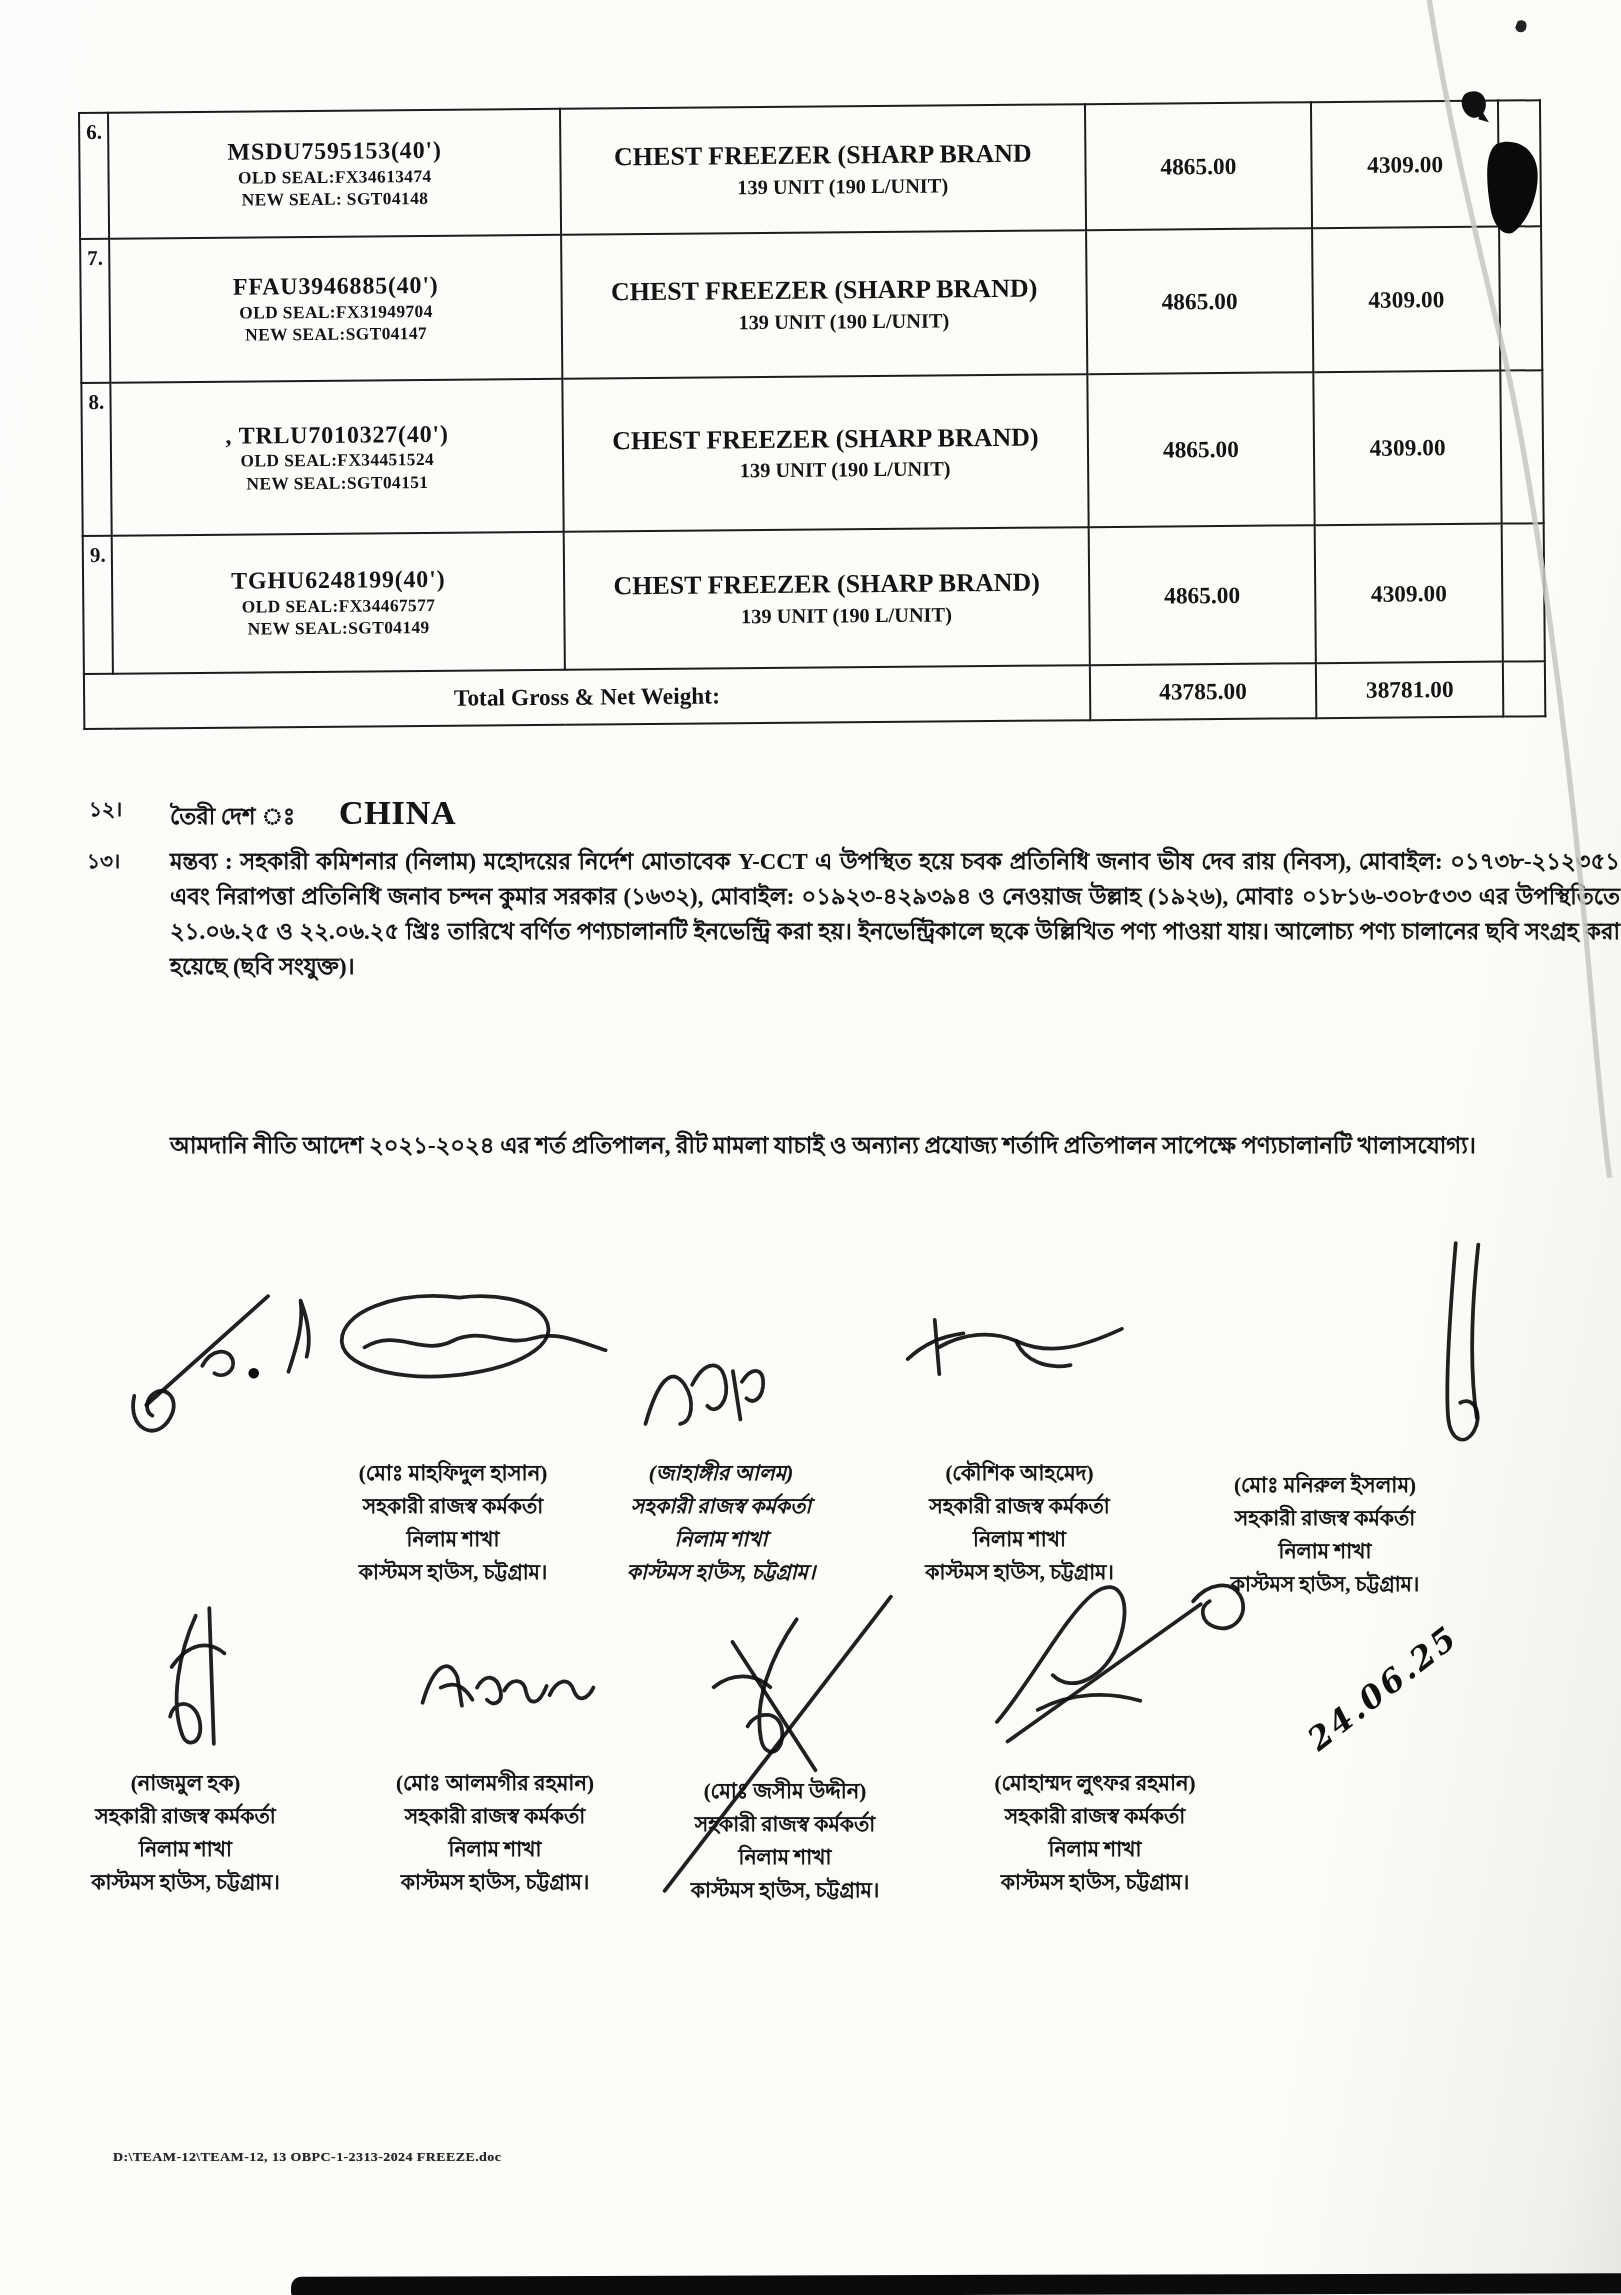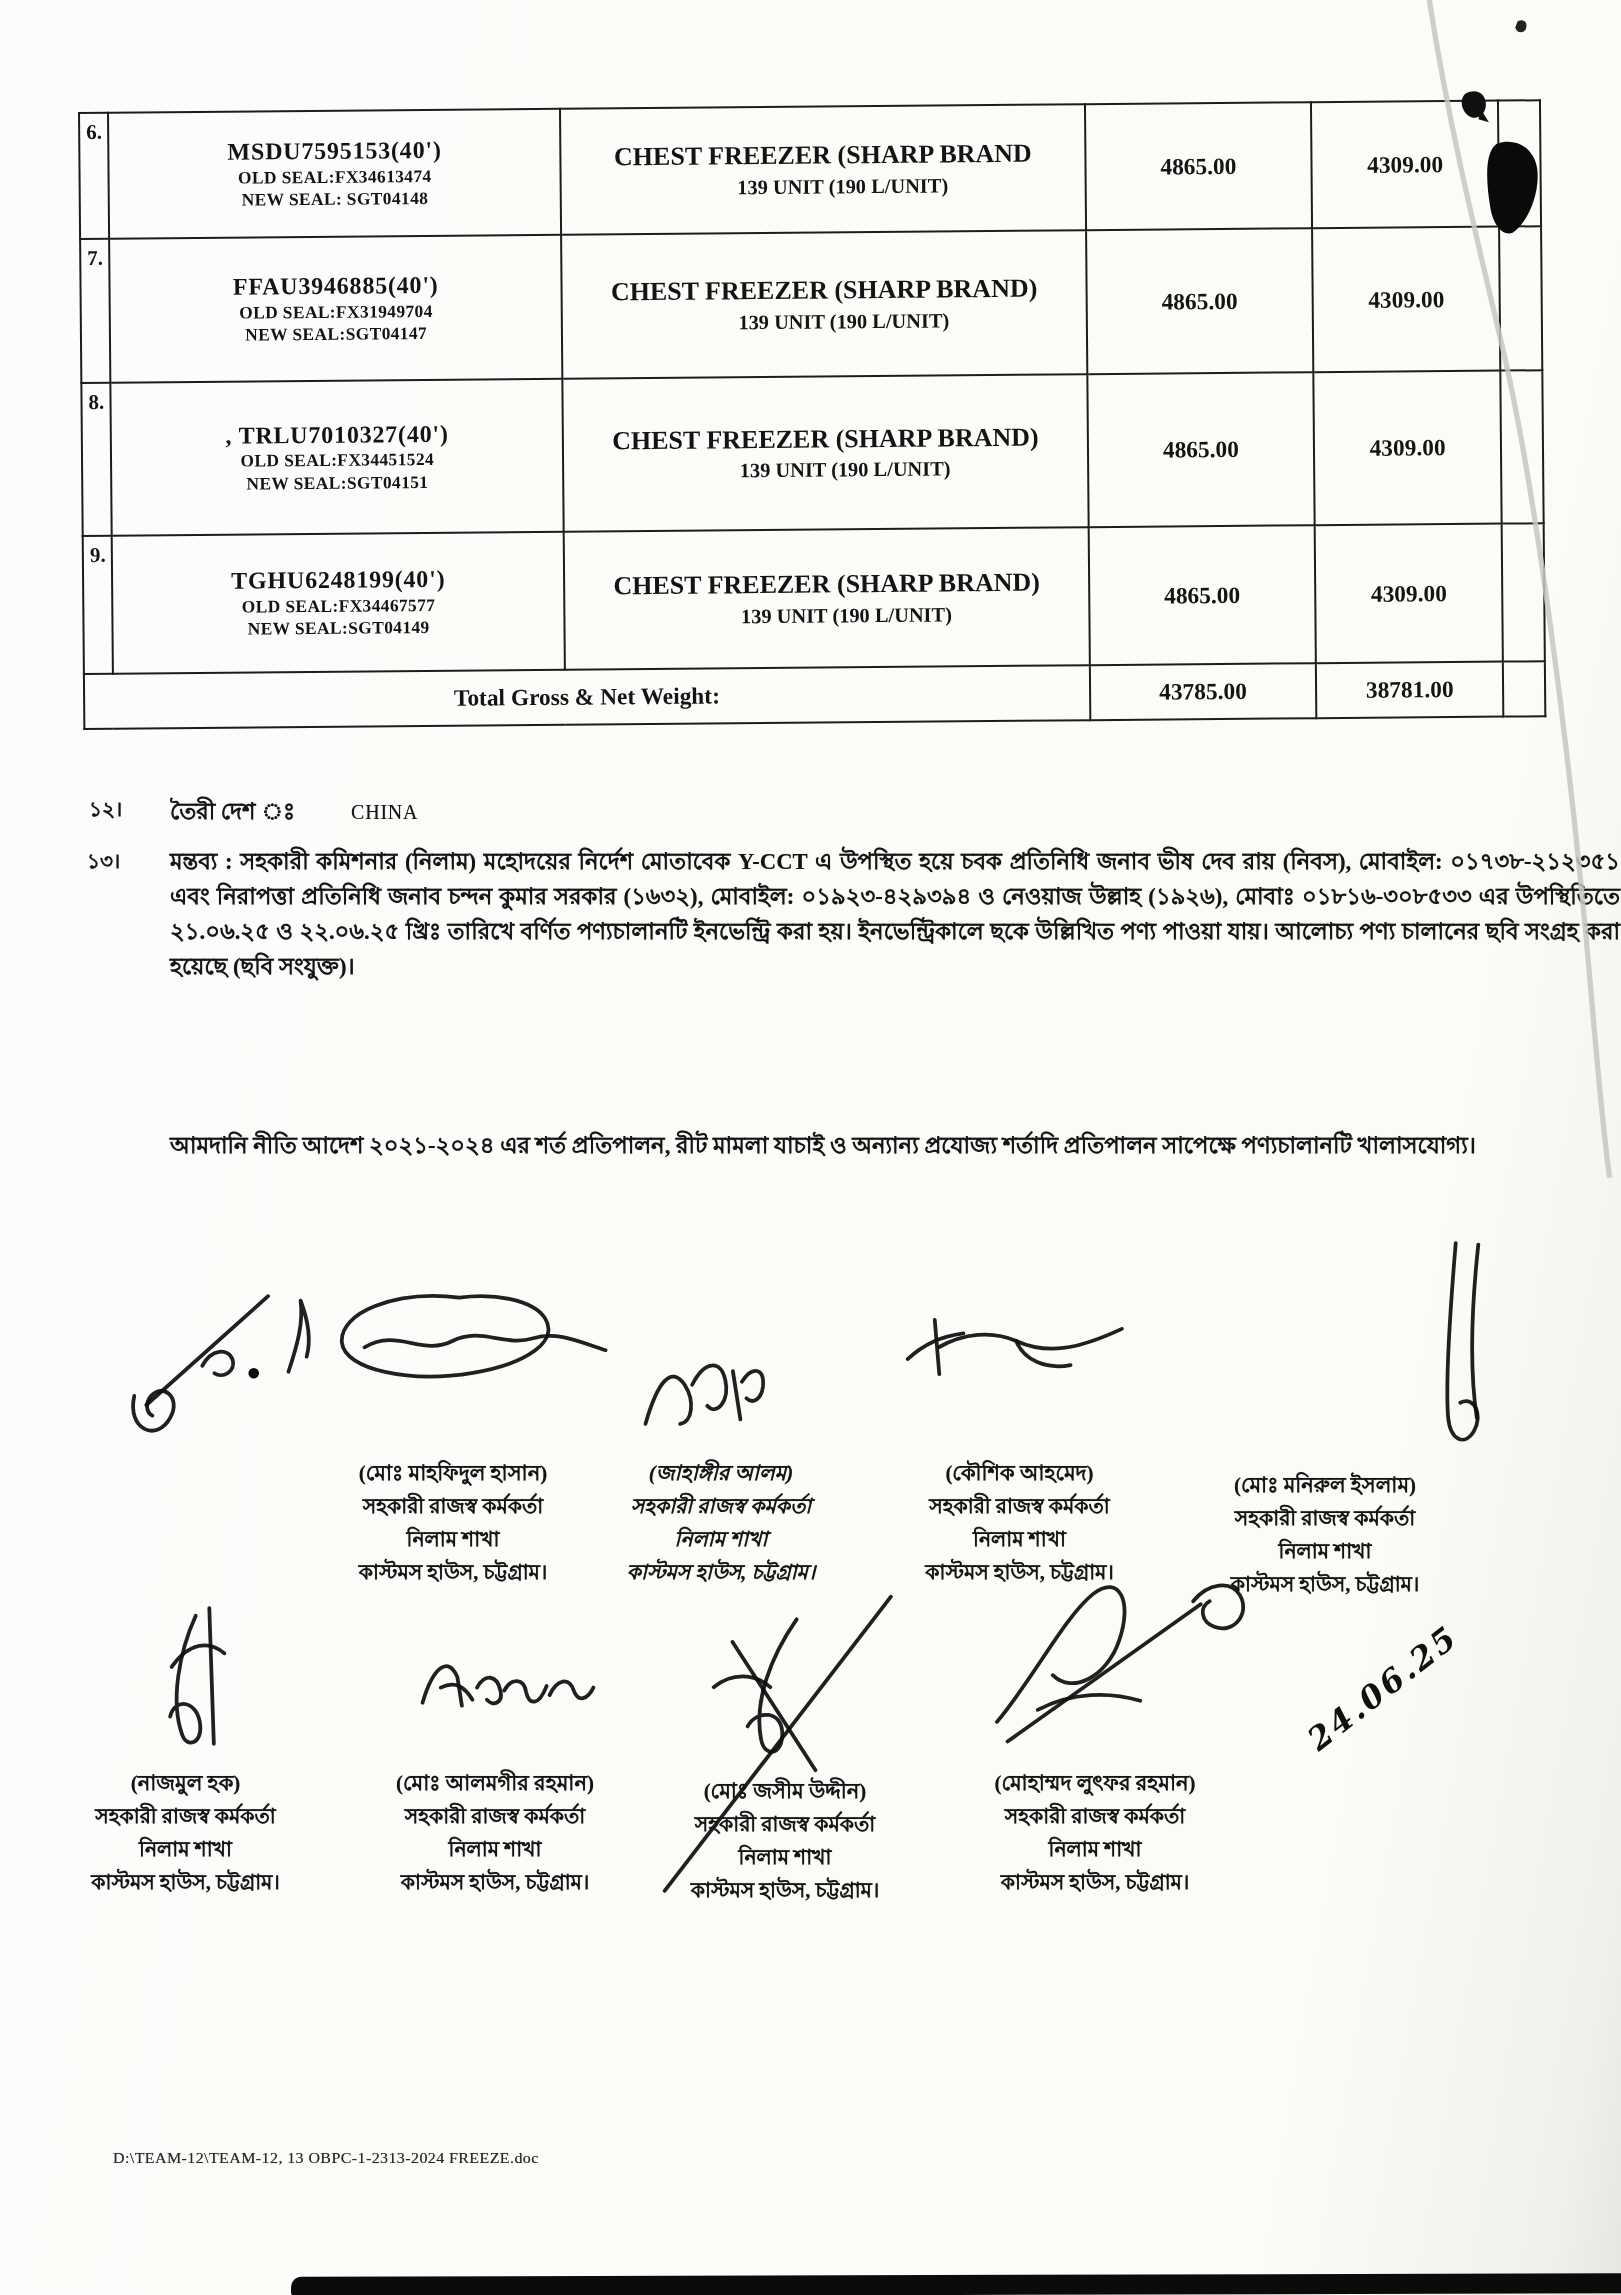--- a/index.html
+++ b/index.html
@@ -31,39 +31,39 @@
   .desc-line1{font-weight:700;font-size:26px;}
   .desc-line2{font-weight:700;font-size:20.4px;margin-top:4.5px;padding-left:39px;}
   td.num-cell{text-align:center;font-weight:700;font-size:23.4px;}
   td.total-label-cell{text-align:center;font-weight:700;font-size:23.4px;height:47px;}
   tr.row-6 td{height:115px;} tr.row-7 td{height:133px;}
   tr.row-8 td{height:142px;} tr.row-9 td{height:127px;}
   
   .bn{font-weight:700;text-shadow:0 0 0.8px rgba(10,10,10,.45);}
   .item-no{position:absolute;font-size:20px;}
   .country-line{position:absolute;left:170px;top:794px;font-size:22.7px;}
-  .country-value{font-family:"Liberation Serif",serif;font-weight:400;font-size:20px;letter-spacing:0.8px;margin-left:56px;}
+  .country-value{font-family:"Liberation Serif",serif;font-weight:700;font-size:34px;letter-spacing:0.8px;margin-left:44px;}
   .remarks-par{position:absolute;left:170px;top:844px;width:1450px;
     font-size:22.7px;line-height:35px;text-align:justify;}
   .release-par{position:absolute;left:123px;top:1127px;width:1414px;
     font-size:22.7px;line-height:38px;text-align:justify;text-indent:47px;}
   
   .sig-block{position:absolute;text-align:center;font-size:20.4px;line-height:33px;}
   .sig-name{font-size:21px;}
   .sig-svg{position:absolute;}
   .sig-svg path{fill:none;stroke:#0d0d0d;stroke-width:5;stroke-linecap:round;stroke-linejoin:round;opacity:.92;}
   .sig-date{
     position:absolute;left:1293px;top:1669px;
     font-family:"DejaVu Serif",serif;font-style:italic;font-weight:700;
     font-size:32px;letter-spacing:3px;transform:rotate(-38deg);color:#101010;
   }
   
   .file-footer{
     position:absolute;left:113px;top:2149px;
-    font-weight:400;font-size:16px;letter-spacing:0.4px;color:#272727;
+    font-weight:700;font-size:14px;letter-spacing:0.4px;color:#272727;
     transform:scaleY(.95);text-shadow:0 0 0.8px rgba(0,0,0,.5);
   }
   .black-bar{
     position:absolute;left:291px;top:2275px;width:1330px;height:20.4px;
     background:#0b0b0b;border-radius:10.6px 0 0 4.5px;transform:rotate(-0.15deg);
   }
   .artifacts{position:absolute;left:0;top:0;width:1622px;height:2295px;pointer-events:none;}
 </style>
 </head>
 <body>

